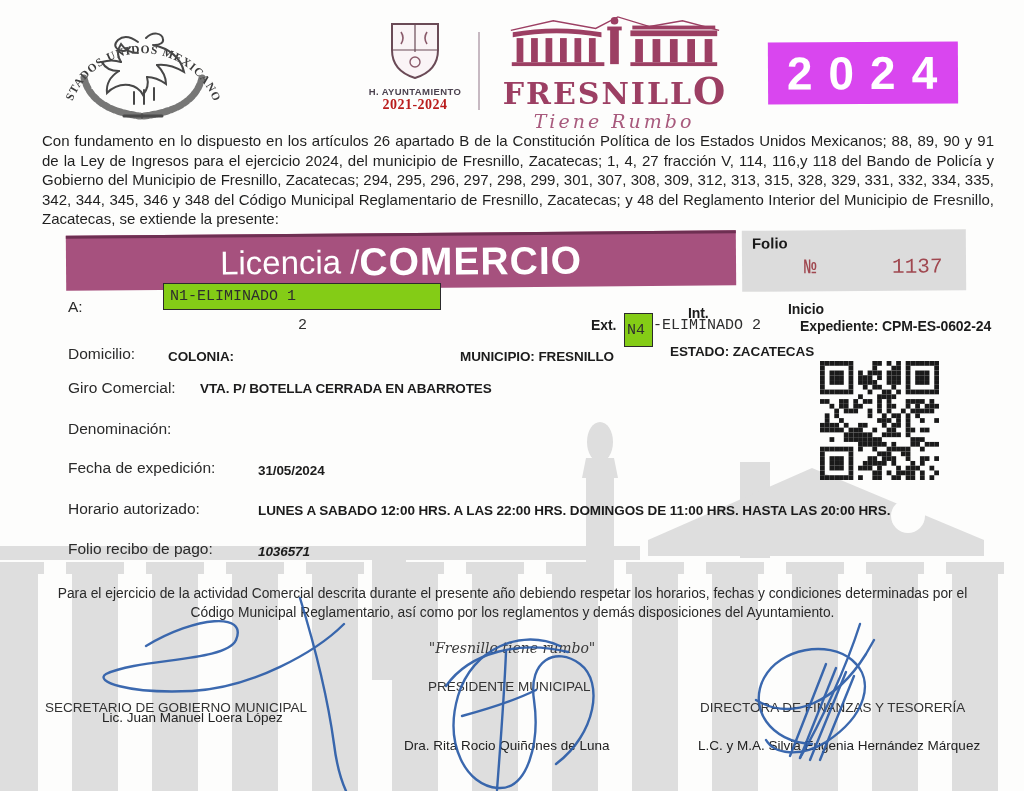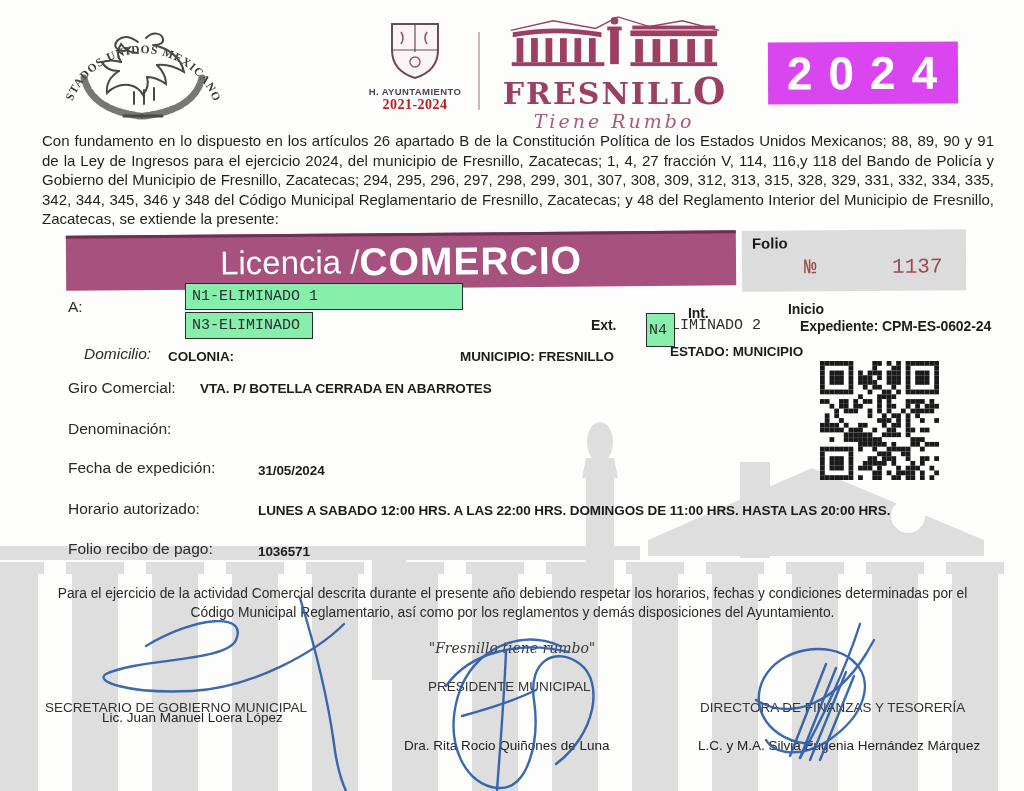--- a/index.html
+++ b/index.html
@@ -40,22 +40,22 @@
     z-index:1; transform:rotate(-.4deg);}
   #folio-box .lbl{position:absolute; left:10px; top:4px; font-size:15px; font-weight:bold; color:#191919;}
   #folio-box .no{position:absolute; left:62px; top:26px; font-family:"Liberation Mono",monospace;
     font-size:21px; color:#a04850;}
   #folio-box .num{position:absolute; left:150px; top:26px; font-family:"Liberation Mono",monospace;
     font-size:21px; color:#a04850;}
   
   .field-label{font-size:15.5px; color:#2a2a2a; z-index:1;}
   .bold-val{font-size:13.5px; font-weight:bold; color:#1c1c1c; letter-spacing:-.1px; z-index:1;}
   .mono{font-family:"Liberation Mono", monospace; font-size:15px; color:#2e2e2e;}
-  .vbox{border:1.6px solid #2b2b2b; background:#86efac; box-sizing:border-box;
-    display:flex; align-items:center; padding:0 6px; z-index:1;margin-left:22px;}
+  .vbox{border:1.6px solid #2b2b2b; background:#84cc16; box-sizing:border-box;
+    display:flex; align-items:center; padding:0 6px; z-index:1;}
   #qr-wrap{left:820px; top:361px; width:119px; height:119px; z-index:1;}
   
   #conditions{left:45px; top:584px; width:935px; font-size:13.8px; line-height:19px;
     color:#2a2a2a; text-align:center; z-index:2;}
   #motto{left:0; top:640px; width:1024px; text-align:center; font-family:"DejaVu Serif",serif;
     font-style:italic; font-size:14px; color:#3a3a3a; z-index:2;}
   .sig-title{font-size:13.5px; color:#333; z-index:2; white-space:nowrap;}
   .sig-name{font-size:13.5px; color:#222; z-index:2; white-space:nowrap;}
   #signatures-overlay{position:absolute; left:0; top:0; width:1024px; height:791px;
     z-index:3; pointer-events:none;}
@@ -193,35 +193,34 @@
   </div>
   <div id="folio-box" class="abs">
     <span class="lbl">Folio</span>
     <span class="no">№</span>
     <span class="num">1137</span>
   </div>
 
   <div class="abs field-label" style="left:68px; top:298px;">A:</div>
   <div class="abs vbox mono" style="left:163px; top:283px; width:278px; height:27px;">N1-ELIMINADO 1</div>
 
-  <div class="abs vbox mono" style="left:163px; top:312px; width:128px; height:27px;">N3-ELIMINADO</div>
   <div class="abs mono" style="left:298px; top:317px;">2</div>
 
   <div class="abs bold-val" style="left:591px; top:317px; font-size:14px;">Ext.</div>
   <div class="abs vbox mono" style="left:624px; top:313px; width:29px; height:22px; padding:16px 2px;">N4</div>
   <div class="abs mono" style="left:653px; top:317px;">-ELIMINADO 2</div>
   <div class="abs bold-val" style="left:688px; top:305px; font-size:14px; z-index:2;">Int.</div>
 
   <div class="abs bold-val" style="left:788px; top:301px; font-size:14px;">Inicio</div>
   <div class="abs bold-val" style="left:800px; top:318px; font-size:14px;">Expediente: CPM-ES-0602-24</div>
 
-  <div class="abs field-label" style="left:84px; top:345px;font-style:italic;">Domicilio:</div>
+  <div class="abs field-label" style="left:68px; top:345px;">Domicilio:</div>
   <div class="abs bold-val" style="left:168px; top:349px;">COLONIA:</div>
   <div class="abs bold-val" style="left:432px; top:349px;padding-left:28px;">MUNICIPIO: FRESNILLO</div>
-  <div class="abs bold-val" style="left:670px; top:344px;">ESTADO: MUNICIPIO</div>
+  <div class="abs bold-val" style="left:670px; top:344px;">ESTADO: ZACATECAS</div>
 
   <div class="abs field-label" style="left:68px; top:379px;">Giro Comercial:</div>
   <div class="abs bold-val" style="left:200px; top:381px;">VTA. P/ BOTELLA CERRADA EN ABARROTES</div>
 
   <svg id="qr-wrap" class="abs" viewBox="0 0 119 119" fill="#1a1a1a" aria-hidden="true">
       <rect x="0.00" y="0.00" width="4.76" height="4.76"></rect>
       <rect x="4.76" y="0.00" width="4.76" height="4.76"></rect>
       <rect x="9.52" y="0.00" width="4.76" height="4.76"></rect>
       <rect x="14.28" y="0.00" width="4.76" height="4.76"></rect>
       <rect x="19.04" y="0.00" width="4.76" height="4.76"></rect>
@@ -539,21 +538,21 @@
 
   <div class="abs field-label" style="left:68px; top:420px;">Denominación:</div>
 
   <div class="abs field-label" style="left:68px; top:459px;">Fecha de expedición:</div>
   <div class="abs bold-val" style="left:258px; top:463px;">31/05/2024</div>
 
   <div class="abs field-label" style="left:68px; top:500px;">Horario autorizado:</div>
   <div class="abs bold-val" style="left:258px; top:503px;">LUNES A SABADO 12:00 HRS. A LAS 22:00 HRS. DOMINGOS DE 11:00 HRS. HASTA LAS 20:00 HRS.</div>
 
   <div class="abs field-label" style="left:68px; top:540px;">Folio recibo de pago:</div>
-  <div class="abs bold-val" style="left:258px; top:544px;">1036571</div>
+  <div class="abs bold-val" style="left:258px; top:544px;font-style:italic;">1036571</div>
 
   <div id="conditions" class="abs">Para el ejercicio de la actividad Comercial descrita durante el presente año debiendo respetar los horarios, fechas y condiciones determinadas por el Código Municipal Reglamentario, así como por los reglamentos y demás disposiciones del Ayuntamiento.</div>
   <div id="motto" class="abs">"Fresnillo tiene rumbo"</div>
 
   <div class="abs sig-title" style="left:45px; top:700px;">SECRETARIO DE GOBIERNO MUNICIPAL</div>
   <div class="abs sig-name" style="left:80px; top:710px; font-weight:normal;margin-left:22px;">Lic. Juan Manuel Loera López</div>
 
   <div class="abs sig-title" style="left:428px; top:679px;">PRESIDENTE MUNICIPAL</div>
   <div class="abs sig-name" style="left:404px; top:738px;">Dra. Rita Rocio Quiñones de Luna</div>
 

